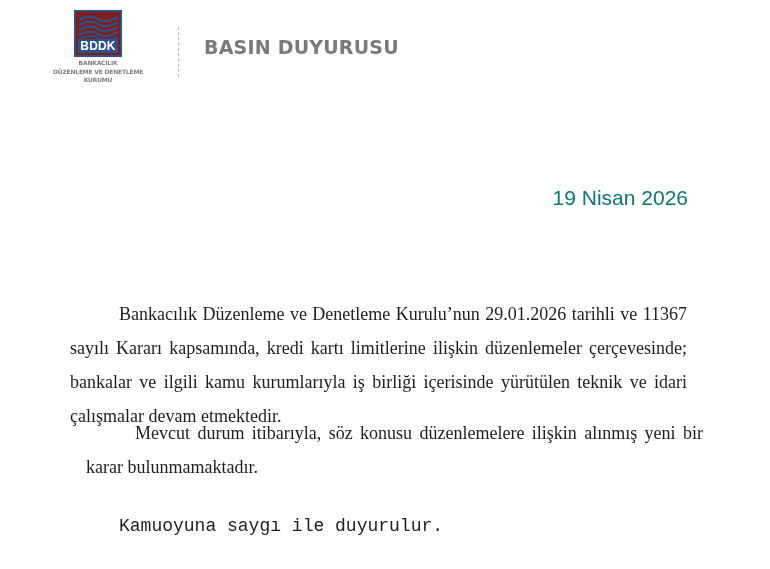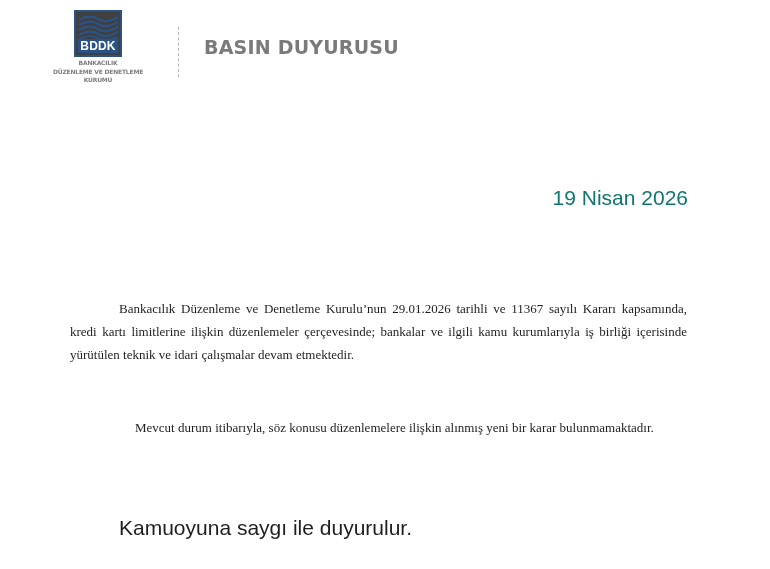--- a/index.html
+++ b/index.html
@@ -1,27 +1,27 @@
 <!DOCTYPE html>
 <html><head>
 <meta charset="utf-8">
 <style>
   html,body{margin:0;padding:0;background:#fff;}
   body{width:770px;height:569px;position:relative;overflow:hidden;}
-  .logo{position:absolute;left:74px;top:10px;width:48px;height:47px;border:2px solid #2b5287;box-sizing:border-box;background:#404040;}
+  .logo{position:absolute;left:74px;top:10px;width:48px;height:47px;border:2px solid #2b5287;box-sizing:border-box;background:#7f1d1d;}
   .logo svg{position:absolute;left:0;top:0;}
   .logo-abbr{position:absolute;left:2px;right:2px;bottom:2px;height:14px;background:#2b5287;color:#fff;font-family:"Liberation Sans",sans-serif;font-weight:bold;font-size:12px;line-height:14px;text-align:center;letter-spacing:0.2px;}
   .org-name{position:absolute;left:40px;top:58px;width:116px;text-align:center;font-family:"DejaVu Sans",sans-serif;font-size:6px;line-height:10px;color:#7d7d7d;font-weight:bold;letter-spacing:-0.2px;}
   .divider{position:absolute;left:178px;top:27px;height:50px;border-left:1px dashed #b5b5b5;}
   .title{position:absolute;left:204px;top:36px;font-family:"DejaVu Sans",sans-serif;font-size:19px;font-weight:bold;color:#7a7a7a;letter-spacing:0.2px;}
   .date{position:absolute;right:82px;top:186px;font-family:"Liberation Sans",sans-serif;font-size:21px;color:#0f766e;}
-  .para{position:absolute;left:70px;width:617px;font-family:"Liberation Serif",serif;font-size:13px;line-height:23px;color:#1e1e1e;text-align:justify;text-indent:49px;}
+  .para{position:absolute;left:70px;width:617px;font-family:"Liberation Serif",serif;font-size:18px;line-height:34px;color:#1e1e1e;text-align:justify;text-indent:49px;}
   .p1{top:297px;}
   .p2{top:400px;}
-  .closing{position:absolute;left:119px;top:516px;font-family:Liberation Sans, sans-serif;font-size:21px;color:#1e1e1e;}
+  .closing{position:absolute;left:119px;top:516px;font-family:Liberation Mono, monospace;font-size:18px;color:#1e1e1e;}
 </style>
 </head>
 <body>
 
 <div class="logo">
   <svg width="44" height="30" viewBox="0 0 44 30">
     <path d="M3 8 Q14 2 22 7 T42 5" stroke="#2b5287" stroke-width="2.2" fill="none"></path>
     <path d="M3 13 Q14 7 22 12 T42 10" stroke="#2b5287" stroke-width="2.2" fill="none"></path>
     <path d="M3 18 Q14 12 22 17 T42 15" stroke="#2b5287" stroke-width="2.2" fill="none"></path>
     <path d="M3 23 Q14 17 22 22 T42 20" stroke="#2b5287" stroke-width="2.2" fill="none"></path>

